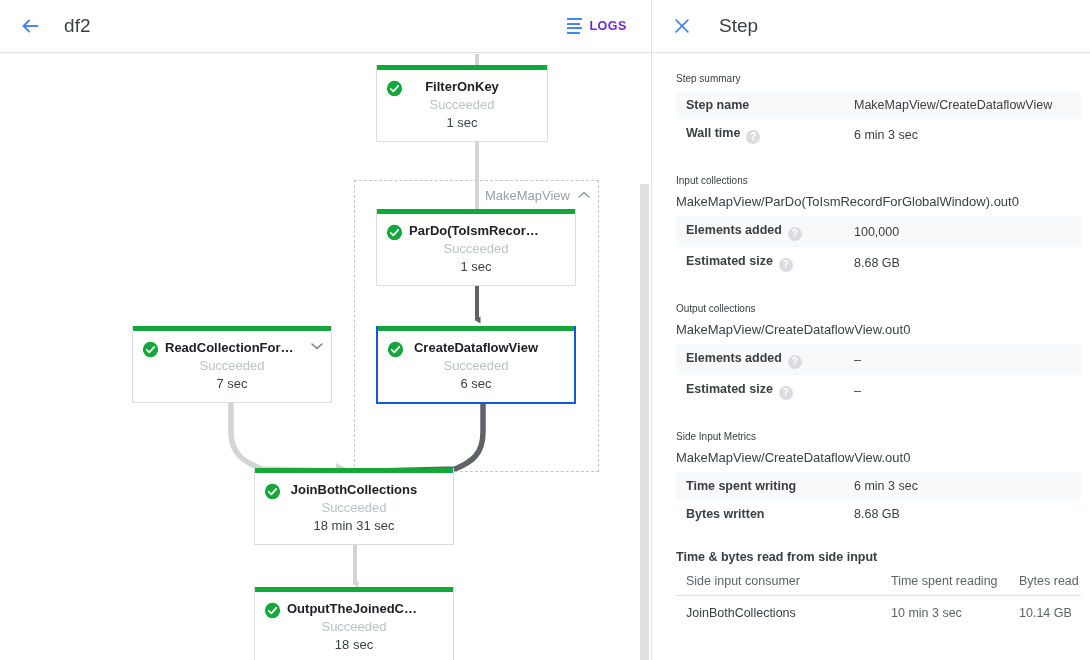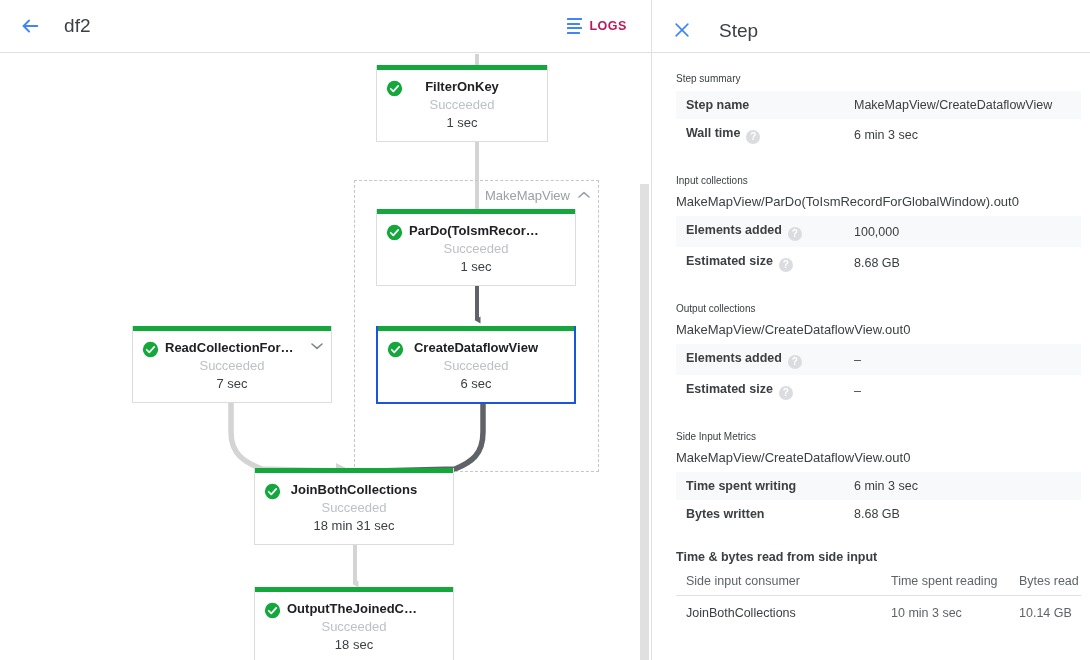--- a/index.html
+++ b/index.html
@@ -39,21 +39,21 @@
   #job-title {
     margin-left: 20px;
     font-size: 19px;
     color: #3c4043;
     font-weight: 400;
     letter-spacing: .1px;
   }
   #logs-btn {
     margin-left: auto;
     display: flex; align-items: center; gap: 7px;
-    color: #be185d;
+    color: #6d28d9;
     font-size: 12.5px;
     font-weight: bold;
     letter-spacing: .55px;
     cursor: pointer;
     padding: 6px 8px;
   }
   .logs-lines { display: flex; flex-direction: column; gap: 2.3px; width: 15px; }
   .logs-lines i { display:block; height: 2.3px; background: #4285f4; border-radius: .5px; }
   .logs-lines i:nth-child(2){ width: 82%; }
   .logs-lines i:nth-child(4){ width: 82%; }
@@ -143,21 +143,21 @@
   #right-pane {
     position: relative;
     width: 439px; height: 660px;
     background: #fff;
     border-left: 1px solid #e0e0e0;
     flex: 0 0 439px;
     overflow: hidden;
   }
   #right-header {
     height: 53px;
-    display: flex; align-items: flex-end;
+    display: flex; align-items: center;
     padding: 10px 18px;
     border-bottom: 1px solid #e0e0e0;
   }
   #close-icon {
     width: 24px; height: 24px;
     display:flex; align-items:center; justify-content:center;
     color: #4285f4; cursor: pointer;
   }
   #right-title {
     margin-left: 25px;

